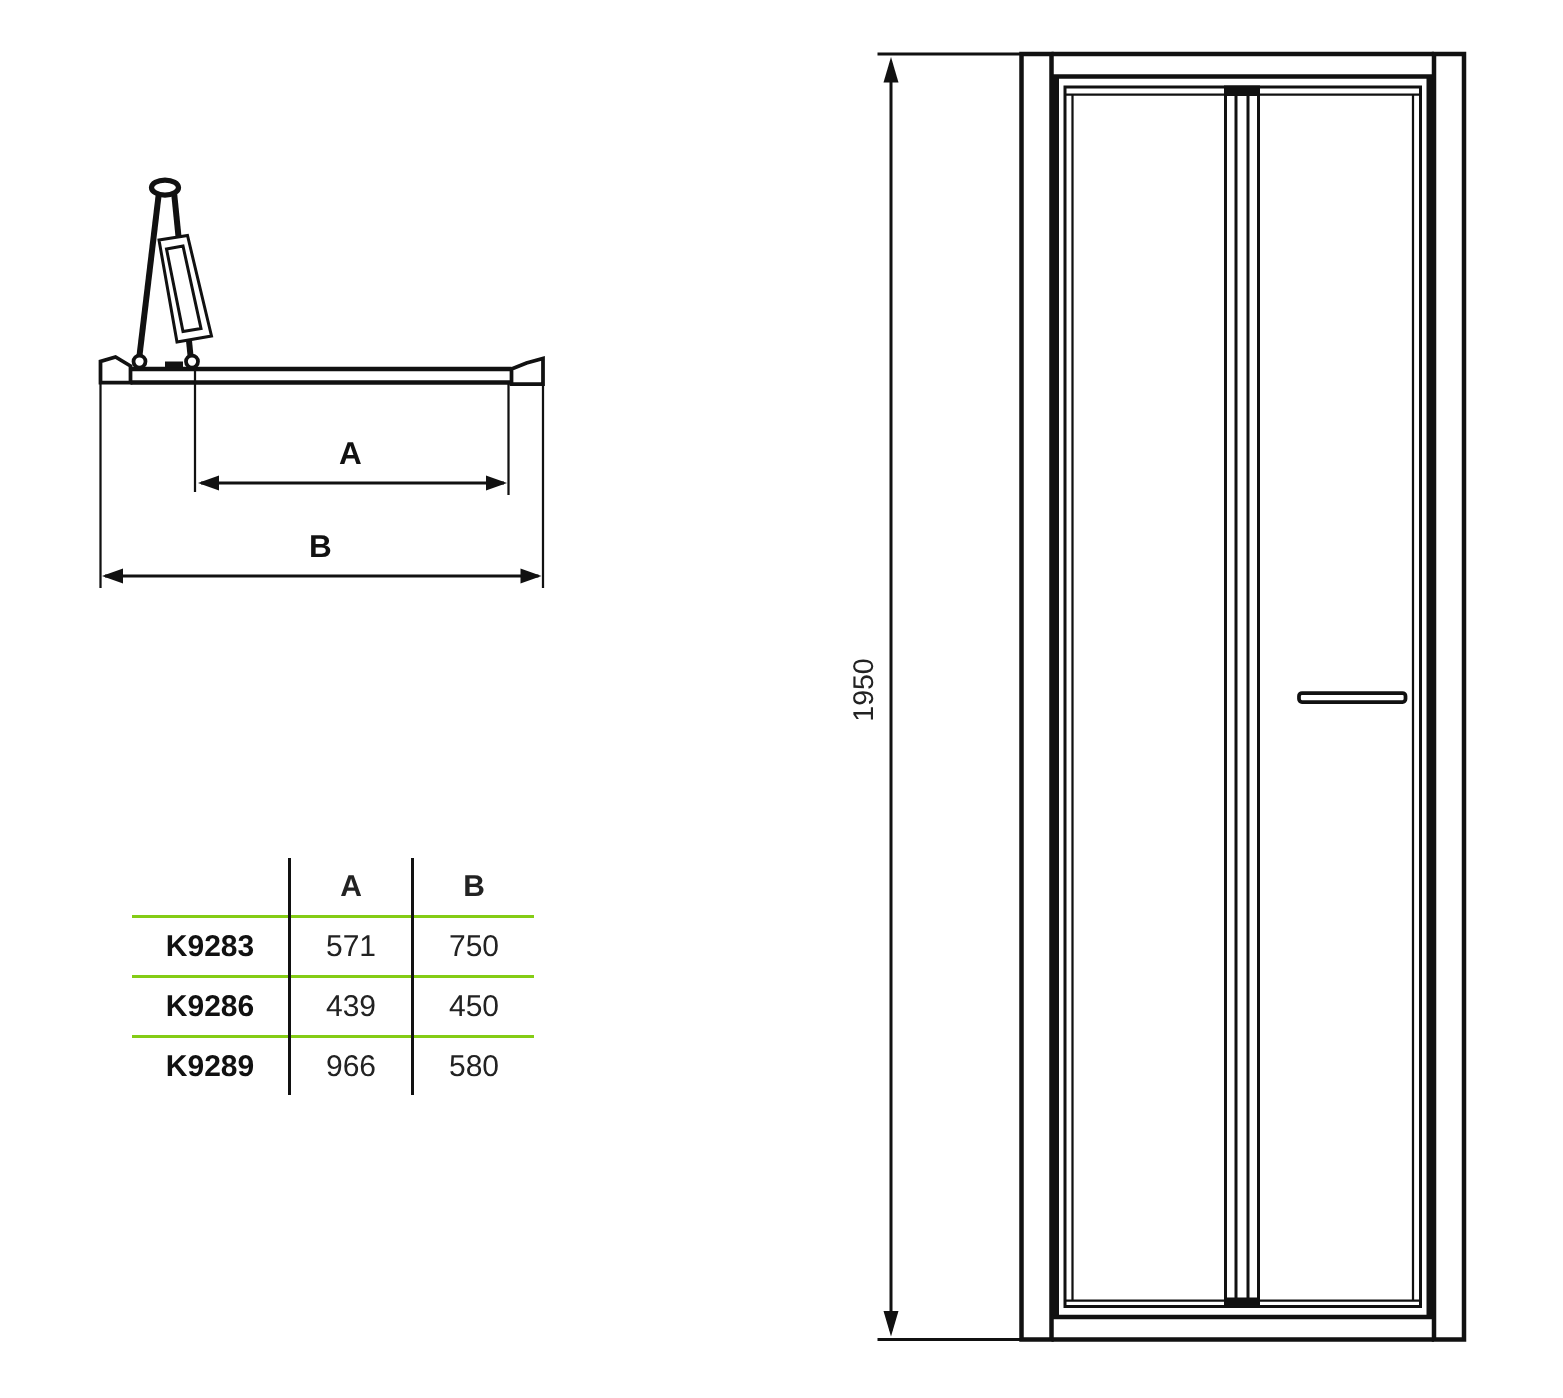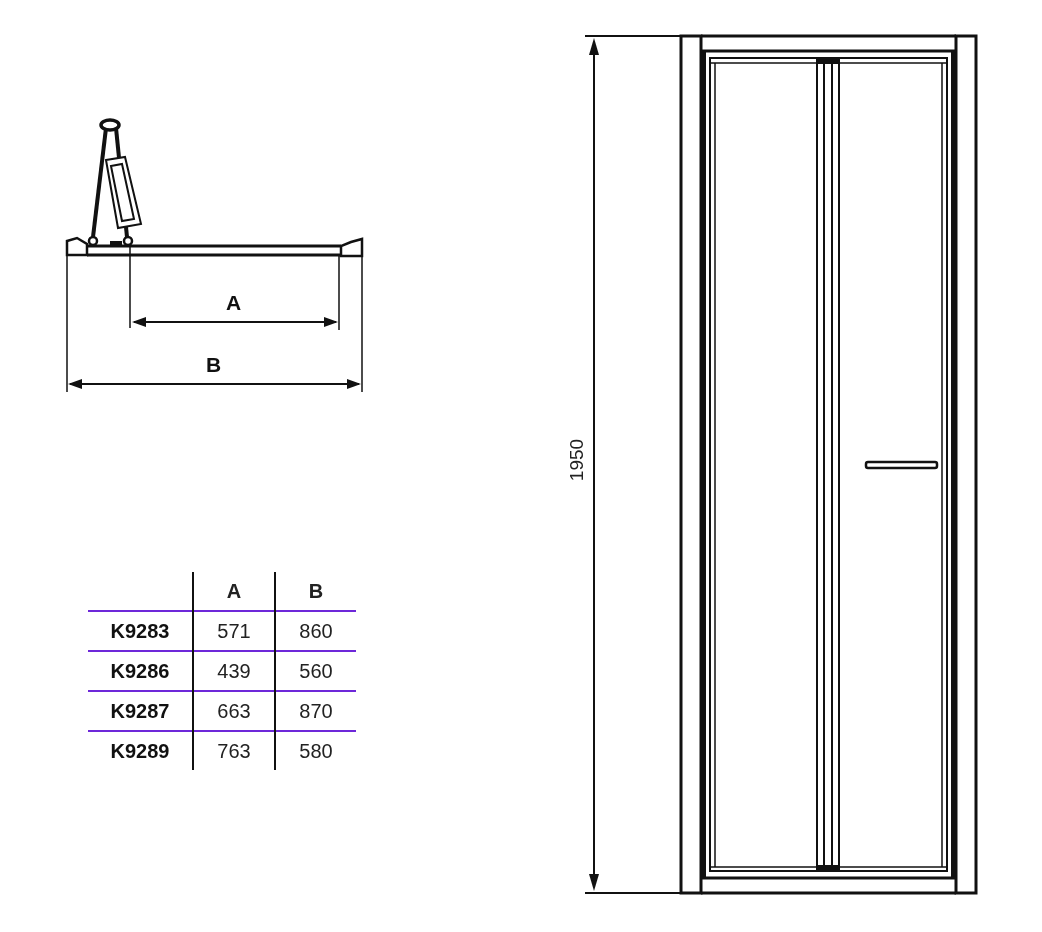--- a/index.html
+++ b/index.html
@@ -7,21 +7,21 @@
          font-family: "Liberation Sans", "DejaVu Sans", sans-serif; color: #111; }
   svg { position: absolute; left: 0; top: 0; }
   .dim-label { position: absolute; font-weight: bold; font-size: 21px; color: #111; }
   .height-label { position: absolute; font-size: 19px; color: #222;
                   transform: rotate(-90deg); transform-origin: center center; }
   table.spec { position: absolute; left: 88px; top: 572px; border-collapse: collapse; }
   table.spec td, table.spec th { padding: 0; height: 38px; text-align: center; font-size: 20px; }
   table.spec th { font-weight: bold; height: 38px; }
   table.spec .code { width: 104px; font-weight: bold; }
   table.spec .col { width: 80px; color: #222; }
-  table.spec tr.row td { border-top: 2px solid #6d28d9; }
+  table.spec tr.row td { border-top: 2px solid #84cc16; }
   table.spec .sep { border-left: 2px solid #111; }
 </style>
 </head>
 <body>
 
 <svg width="1042" height="932" viewBox="0 0 1042 932">
 
   <g stroke="#111" fill="none">
 
     <path d="M67,252 L67,241 L77,238 L87,244 L87,255 L67,255 Z" stroke-width="2.5" fill="#fff"></path>
@@ -102,31 +102,26 @@
     <tr>
       <th class="code"></th>
       <th class="col sep">A</th>
       <th class="col sep">B</th>
     </tr>
   </thead>
   <tbody>
     <tr class="row">
       <td class="code">K9283</td>
       <td class="col sep">571</td>
-      <td class="col sep">860</td>
+      <td class="col sep">750</td>
     </tr>
     <tr class="row">
       <td class="code">K9286</td>
       <td class="col sep">439</td>
-      <td class="col sep">560</td>
-    </tr>
-    <tr class="row">
-      <td class="code">K9287</td>
-      <td class="col sep">663</td>
-      <td class="col sep">870</td>
+      <td class="col sep">450</td>
     </tr>
     <tr class="row">
       <td class="code">K9289</td>
-      <td class="col sep">763</td>
+      <td class="col sep">966</td>
       <td class="col sep">580</td>
     </tr>
   </tbody>
 </table>
 
 </body></html>

